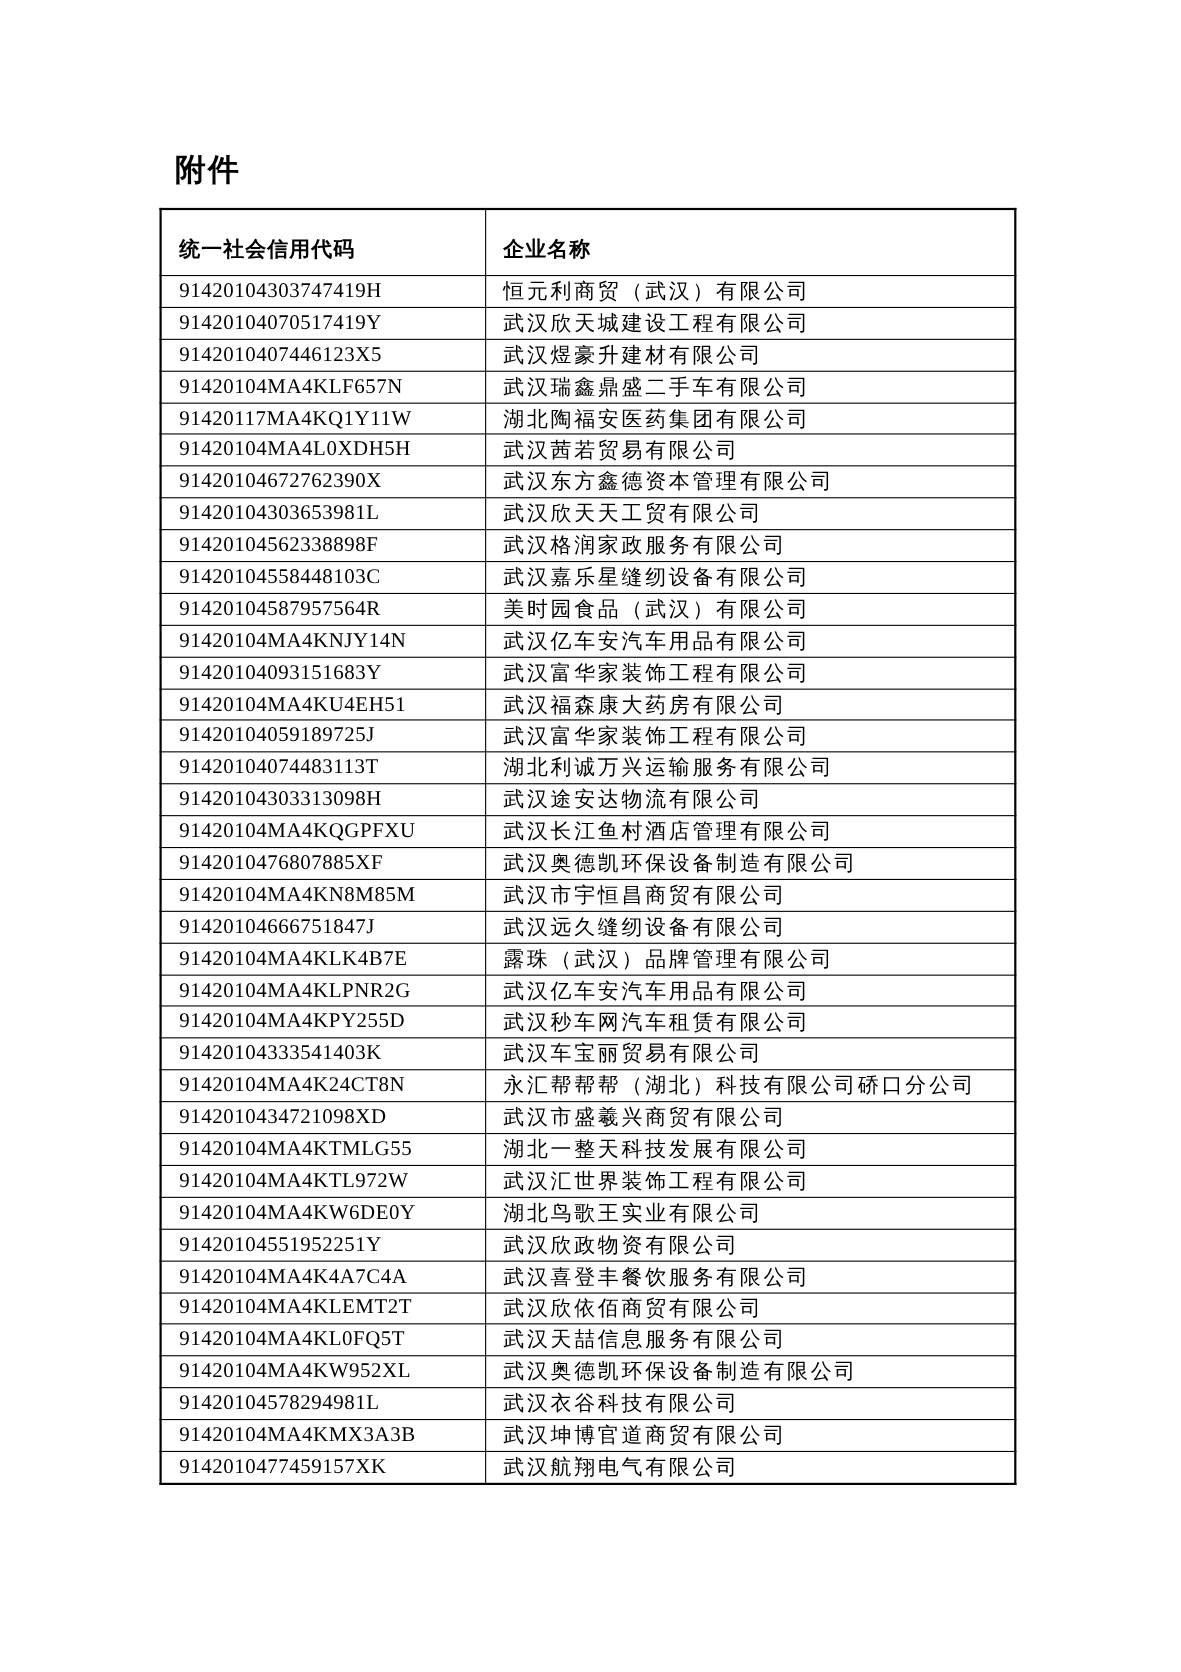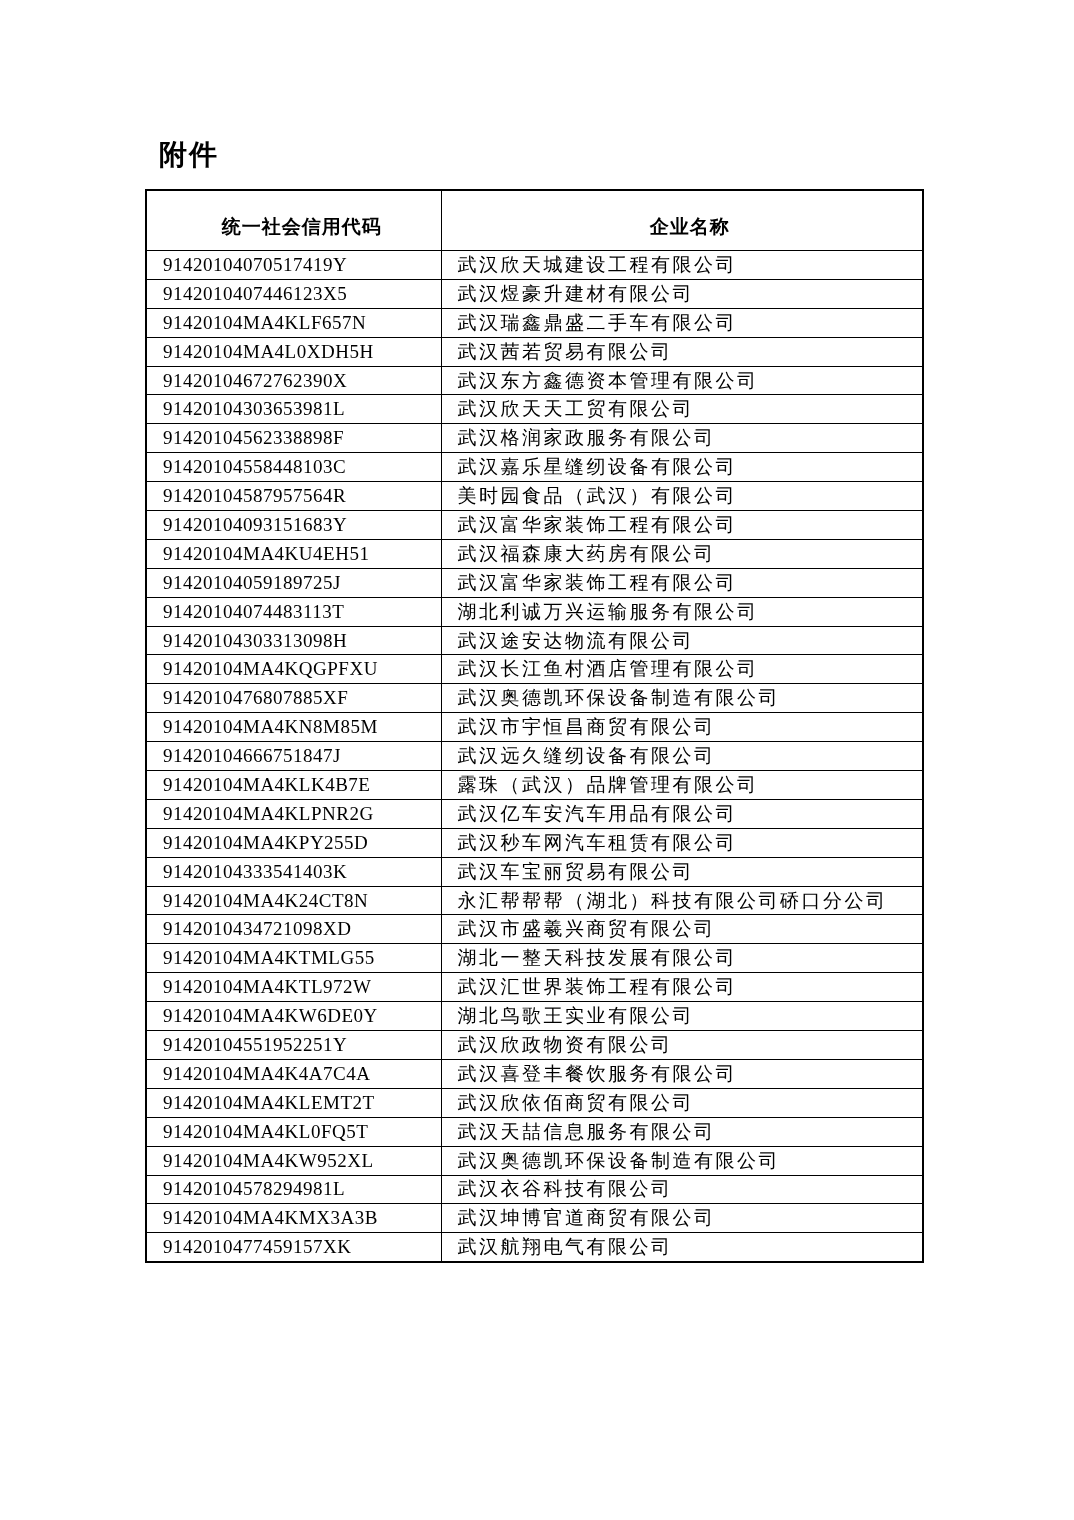--- a/index.html
+++ b/index.html
@@ -41,21 +41,21 @@
     border: 1px solid #000000;
     color: #000000;
     overflow: hidden;
     white-space: nowrap;
   }
   table.company-table th {
     height: 49px;
     font-family: "Liberation Sans", sans-serif;
     font-weight: bold;
     font-size: 19px;
-    text-align: center;
+    text-align: left;
     vertical-align: bottom;
     padding: 0 0 10px 16px;
     letter-spacing: 1px;
   }
   table.company-table td {
     height: 27.9px;
     font-size: 19px;
     vertical-align: middle;
     padding: 0 0 0 16px;
   }
@@ -80,32 +80,40 @@
       <col class="c2">
     </colgroup>
     <thead>
       <tr>
         <th>统一社会信用代码</th>
         <th>企业名称</th>
       </tr>
     </thead>
     <tbody>
         <tr>
+          <td class="code">91420104303747419H</td>
+          <td class="name">恒元利商贸（武汉）有限公司</td>
+        </tr>
+        <tr>
           <td class="code">91420104070517419Y</td>
           <td class="name">武汉欣天城建设工程有限公司</td>
         </tr>
         <tr>
           <td class="code">9142010407446123X5</td>
           <td class="name">武汉煜豪升建材有限公司</td>
         </tr>
         <tr>
           <td class="code">91420104MA4KLF657N</td>
           <td class="name">武汉瑞鑫鼎盛二手车有限公司</td>
         </tr>
         <tr>
+          <td class="code">91420117MA4KQ1Y11W</td>
+          <td class="name">湖北陶福安医药集团有限公司</td>
+        </tr>
+        <tr>
           <td class="code">91420104MA4L0XDH5H</td>
           <td class="name">武汉茜若贸易有限公司</td>
         </tr>
         <tr>
           <td class="code">91420104672762390X</td>
           <td class="name">武汉东方鑫德资本管理有限公司</td>
         </tr>
         <tr>
           <td class="code">91420104303653981L</td>
           <td class="name">武汉欣天天工贸有限公司</td>
@@ -114,20 +122,24 @@
           <td class="code">91420104562338898F</td>
           <td class="name">武汉格润家政服务有限公司</td>
         </tr>
         <tr>
           <td class="code">91420104558448103C</td>
           <td class="name">武汉嘉乐星缝纫设备有限公司</td>
         </tr>
         <tr>
           <td class="code">91420104587957564R</td>
           <td class="name">美时园食品（武汉）有限公司</td>
+        </tr>
+        <tr>
+          <td class="code">91420104MA4KNJY14N</td>
+          <td class="name">武汉亿车安汽车用品有限公司</td>
         </tr>
         <tr>
           <td class="code">91420104093151683Y</td>
           <td class="name">武汉富华家装饰工程有限公司</td>
         </tr>
         <tr>
           <td class="code">91420104MA4KU4EH51</td>
           <td class="name">武汉福森康大药房有限公司</td>
         </tr>
         <tr>

